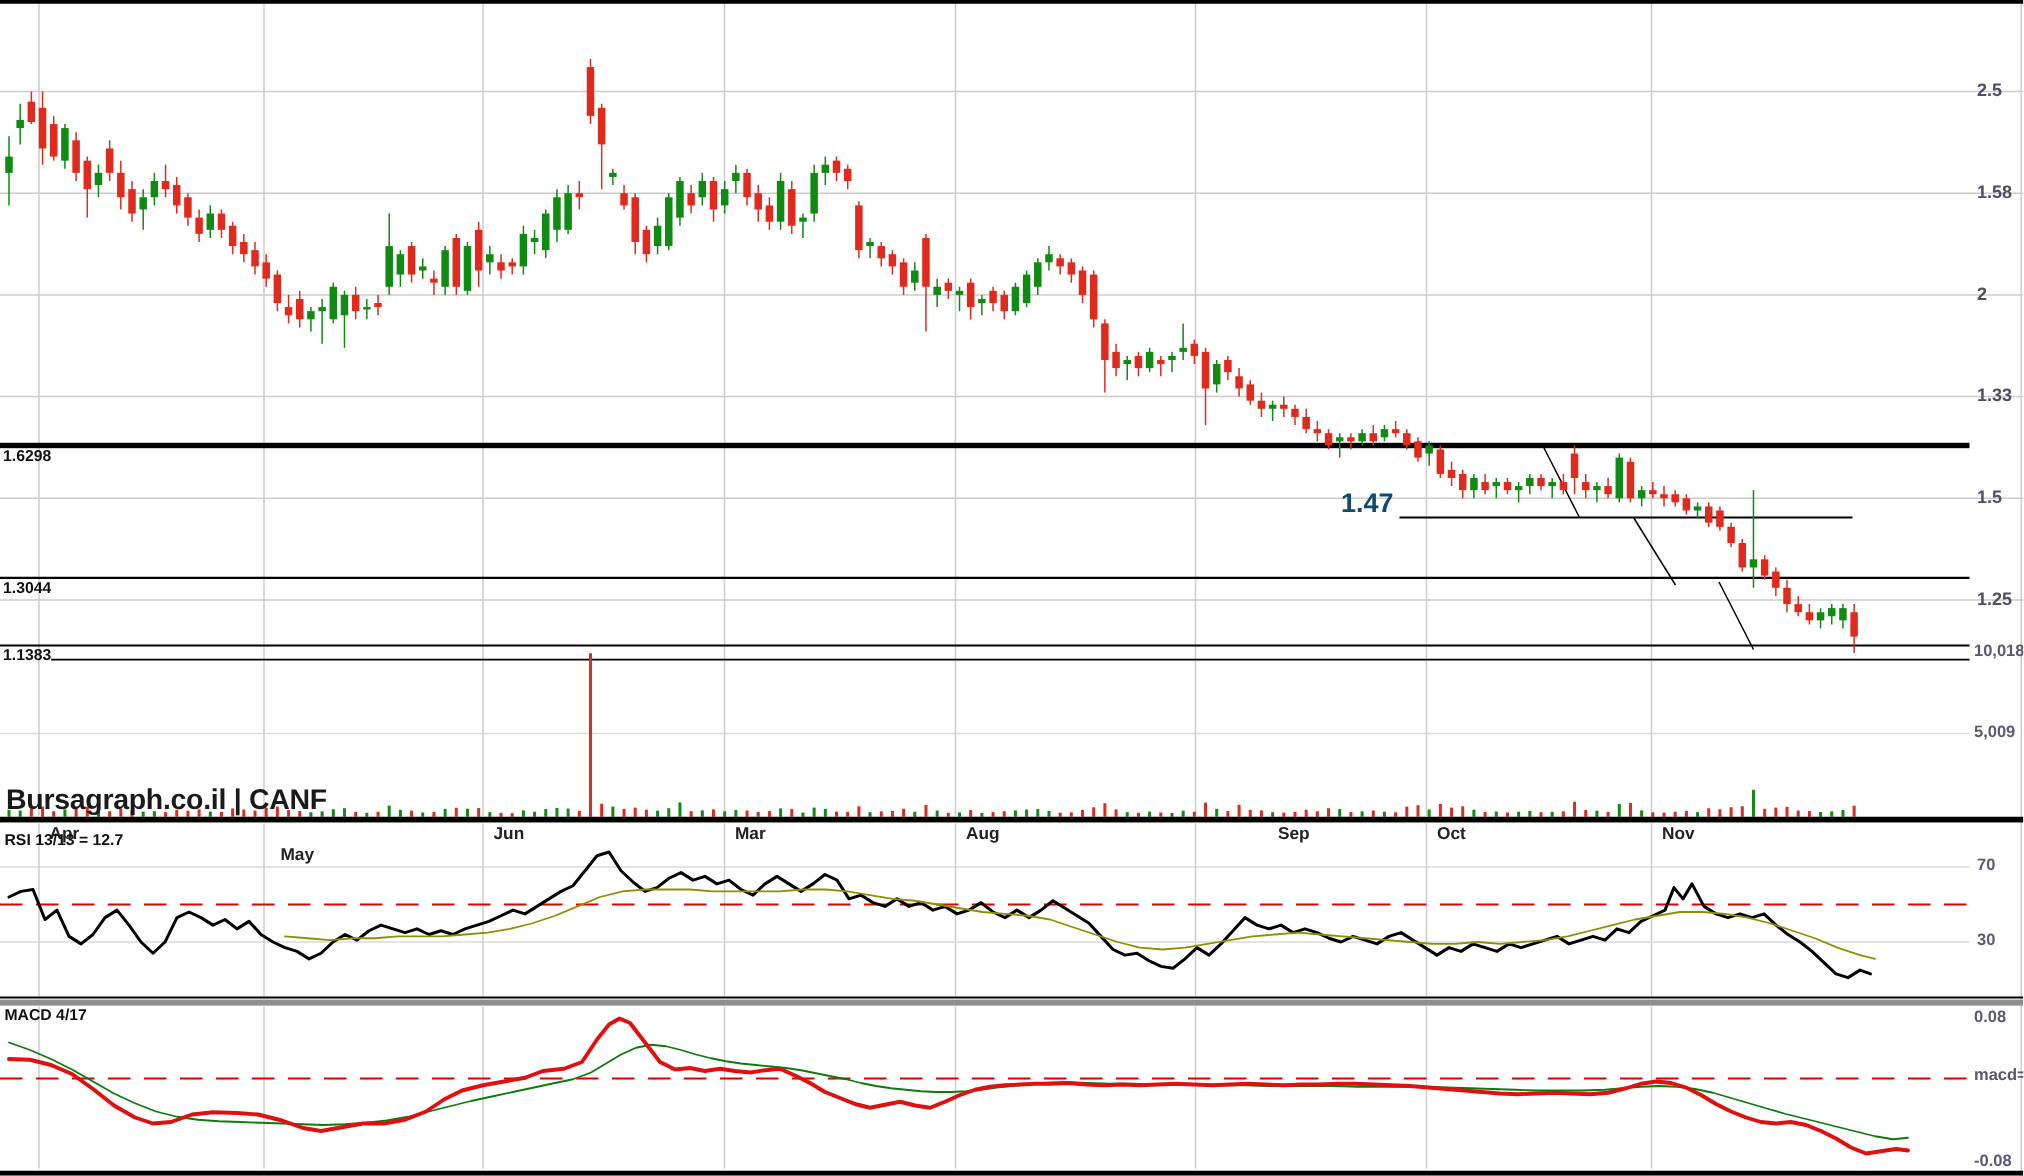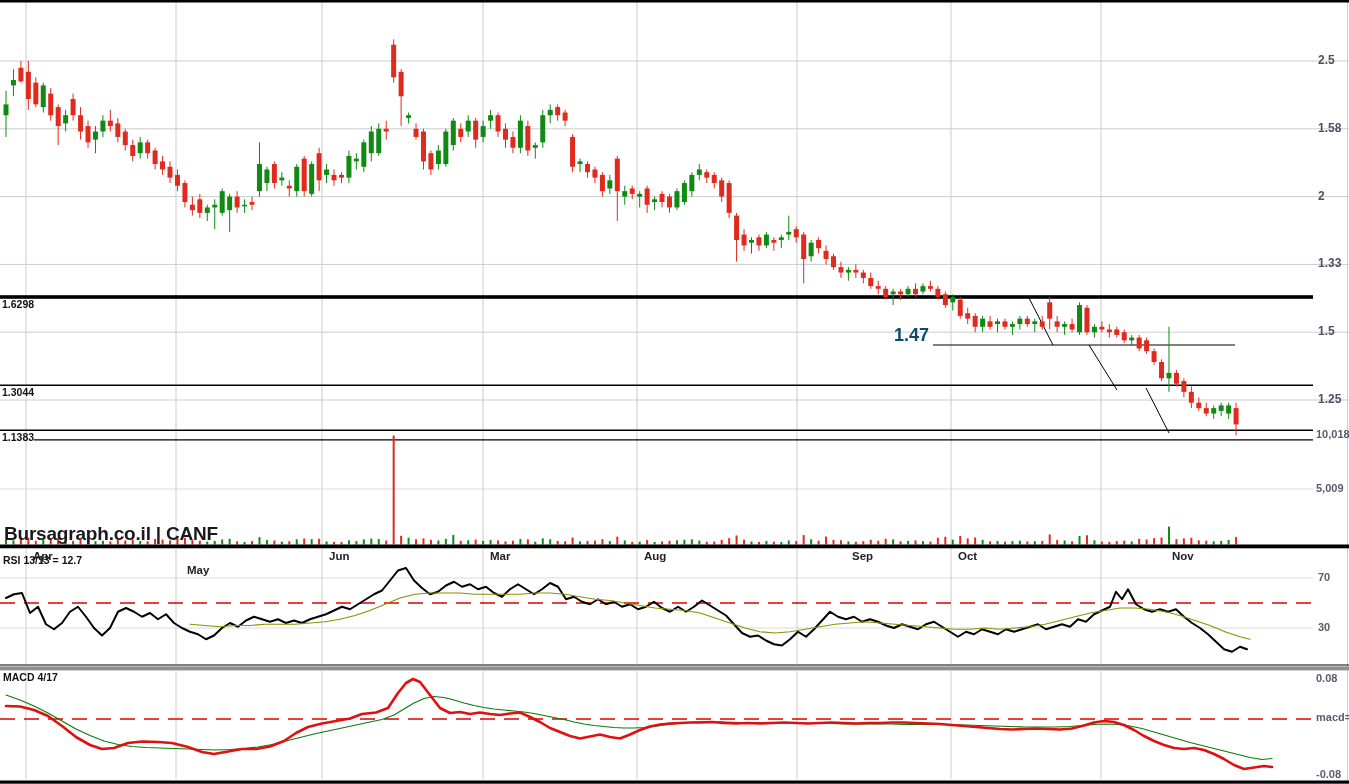--- a/index.html
+++ b/index.html
@@ -590,21 +590,21 @@
 
   <div class="lbl brand" style="left: 4px; top: 524px;">Bursagraph.co.il | CANF</div>
 
   <div class="lbl month-lbl" style="left: 33px; top: 549.5px;">Apr</div>
   <div class="lbl month-lbl" style="left: 187px; top: 549.5px; margin-top: 14px;">May</div>
   <div class="lbl month-lbl" style="left: 329px; top: 549.5px;">Jun</div>
   <div class="lbl month-lbl" style="left: 490px; top: 549.5px;">Mar</div>
   <div class="lbl month-lbl" style="left: 644px; top: 549.5px;">Aug</div>
   <div class="lbl month-lbl" style="left: 804px; top: 549.5px; margin-left: 48px;">Sep</div>
   <div class="lbl month-lbl" style="left: 958px; top: 549.5px;">Oct</div>
-  <div class="lbl month-lbl" style="left: 1172px; top: 549.5px;">Nov</div>
+  <div class="lbl month-lbl" style="left: 1108px; top: 549.5px;">Nov</div>
 
   <div class="lbl panel-lbl" style="left: 3px; top: 555px;">RSI 13/13 = 12.7</div>
   <div class="lbl small-axis-lbl" style="left: 1318px; top: 571px;">70</div>
   <div class="lbl small-axis-lbl" style="left: 1318px; top: 596px; padding-left: 40px;">50</div>
   <div class="lbl small-axis-lbl" style="left: 1318px; top: 621px;">30</div>
 
   <div class="lbl panel-lbl" style="left: 3px; top: 671.5px;">MACD 4/17</div>
   <div class="lbl small-axis-lbl" style="left: 1316px; top: 672px; text-align: center;">0.08</div>
   <div class="lbl small-axis-lbl" style="left: 1316px; top: 711px;">macd=0</div>
   <div class="lbl small-axis-lbl" style="left: 1316px; top: 768px;">-0.08</div>

